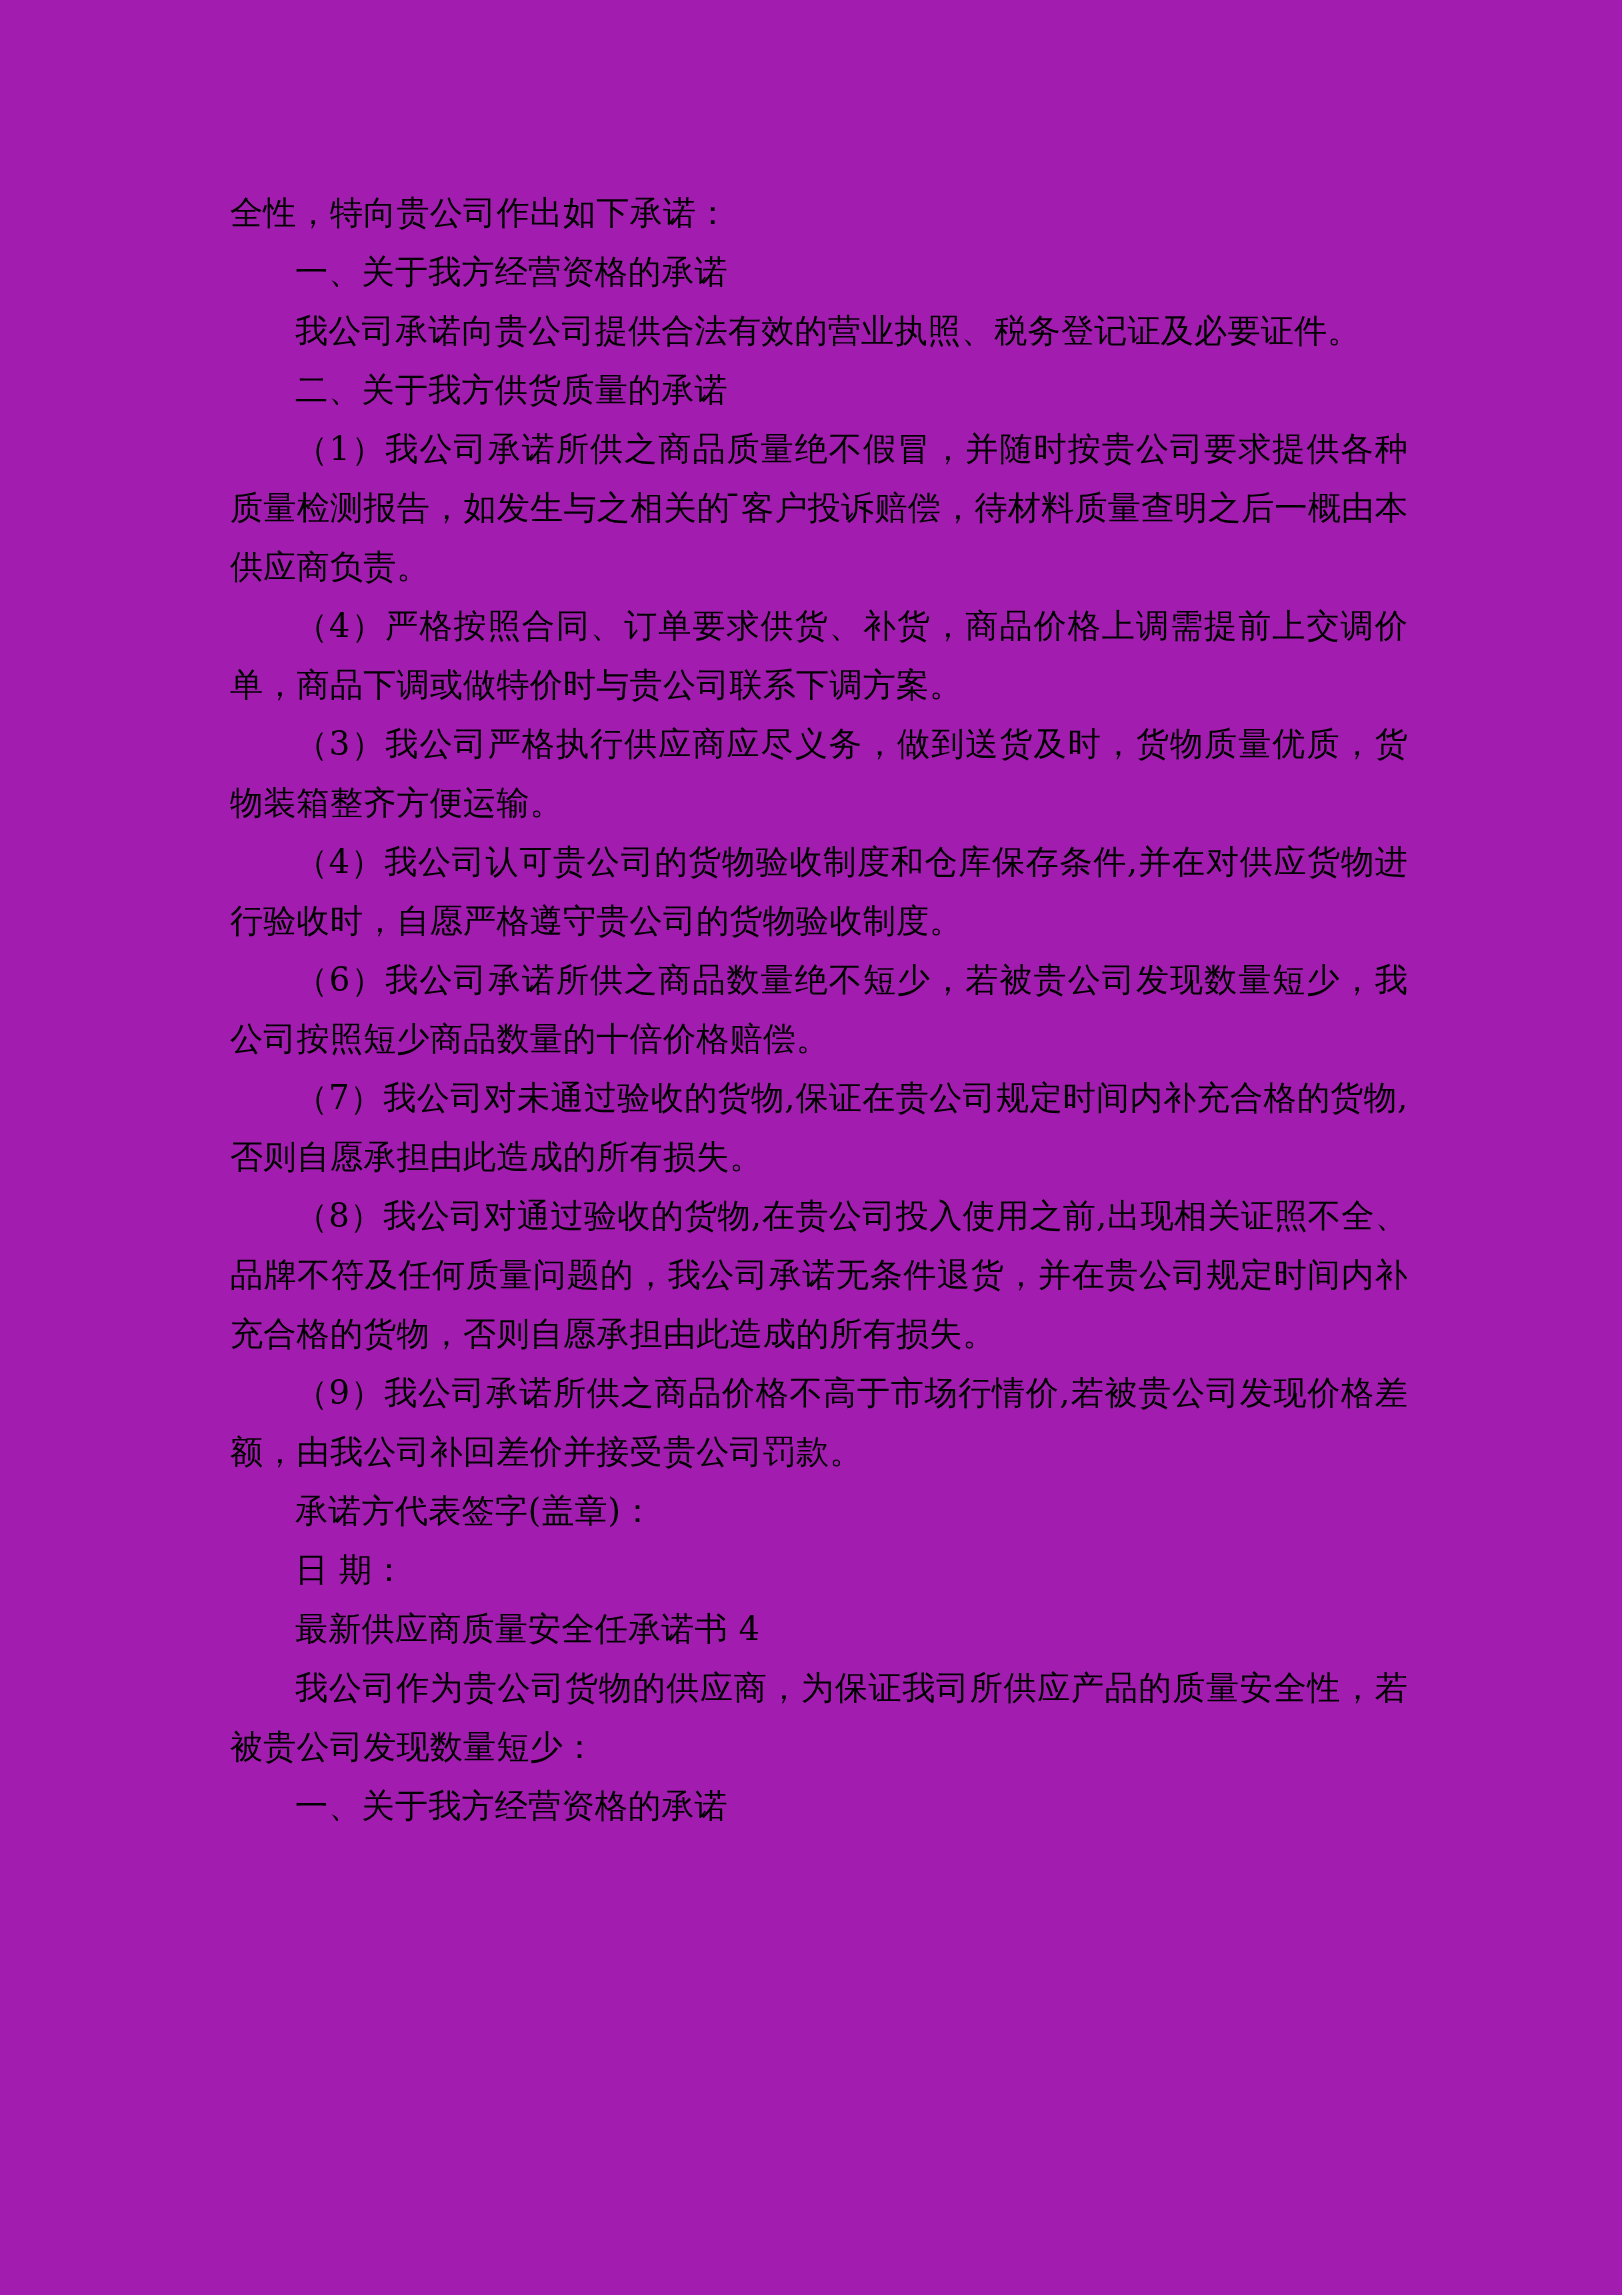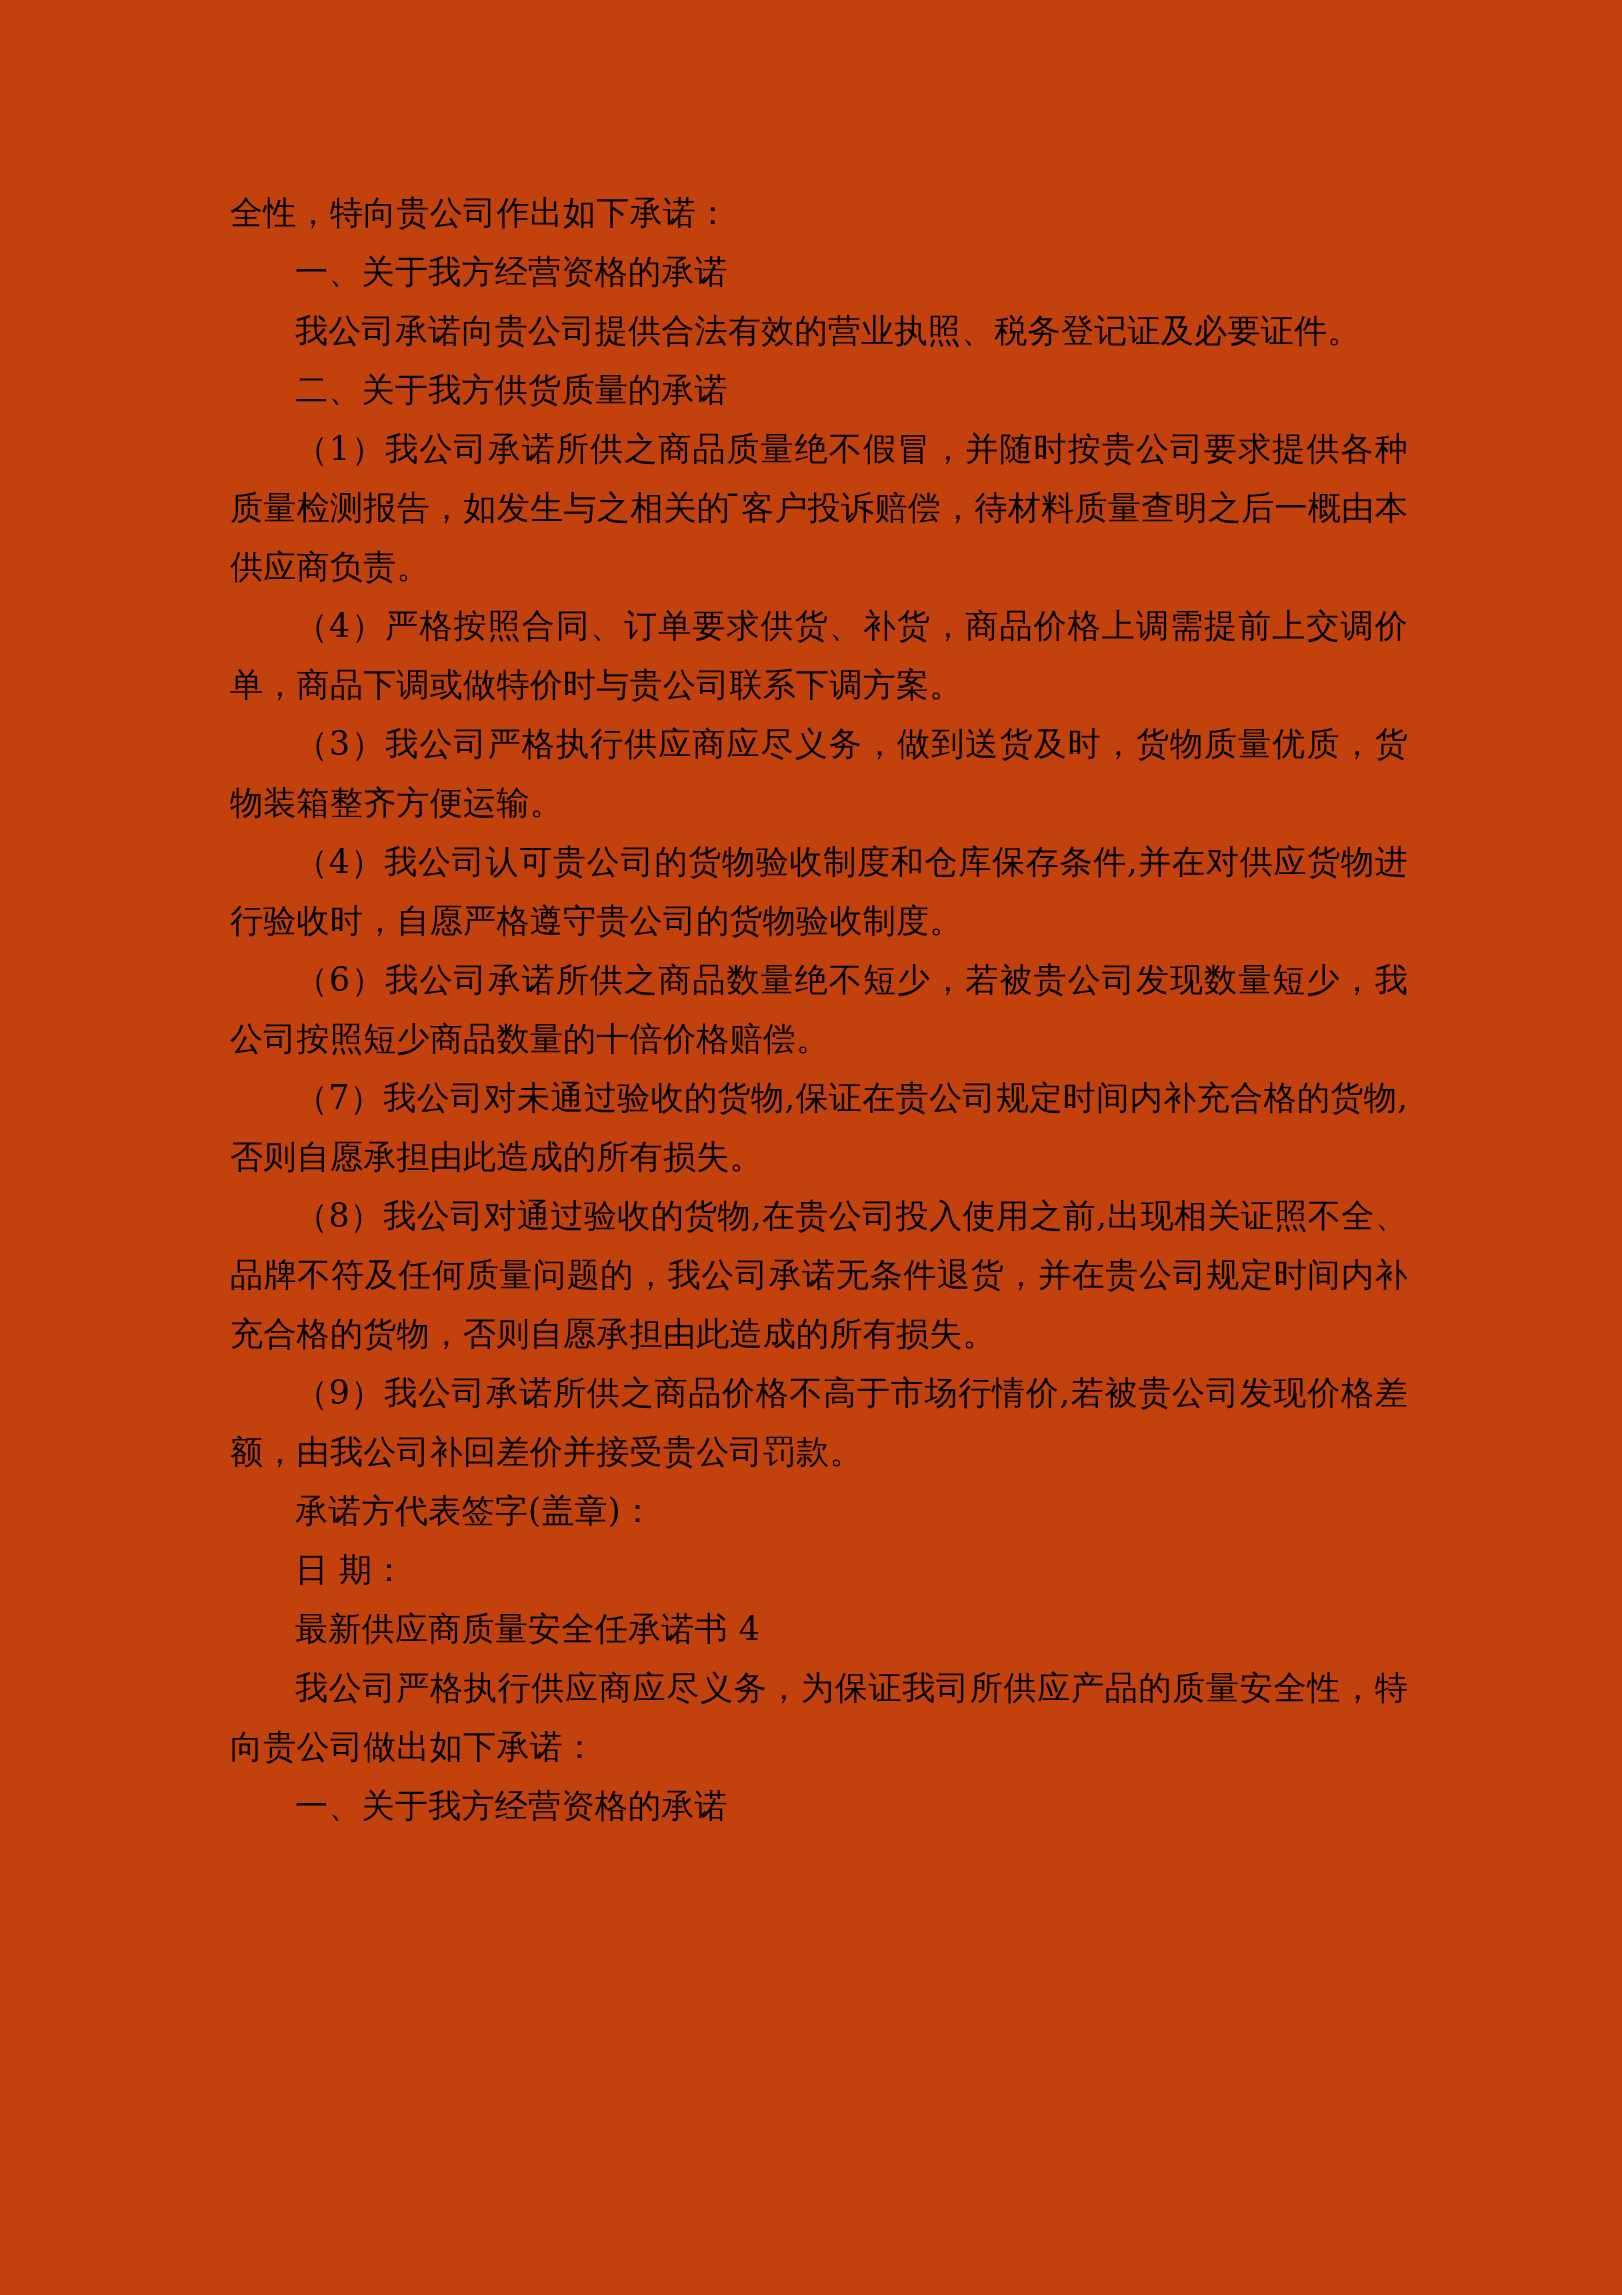--- a/index.html
+++ b/index.html
@@ -14,21 +14,21 @@
     color: #000000;
     position: relative;
     overflow: hidden;
   }
   .page {
     position: absolute;
     left: 0;
     top: 0;
     width: 1623px;
     height: 2295px;
-    background: #c2410c;
+    background: #a21caf;
   }
   .content {
     position: absolute;
     left: 230px;
     top: 183px;
     width: 1178px;
   }
   .para {
     font-size: 33px;
     line-height: 59px;
@@ -60,18 +60,18 @@
     <p class="para indent">（4）严格按照合同、订单要求供货、补货，商品价格上调需提前上交调价单，商品下调或做特价时与贵公司联系下调方案。</p>
     <p class="para indent">（3）我公司严格执行供应商应尽义务，做到送货及时，货物质量优质，货物装箱整齐方便运输。</p>
     <p class="para indent">（4）我公司认可贵公司的货物验收制度和仓库保存条件,并在对供应货物进行验收时，自愿严格遵守贵公司的货物验收制度。</p>
     <p class="para indent">（6）我公司承诺所供之商品数量绝不短少，若被贵公司发现数量短少，我公司按照短少商品数量的十倍价格赔偿。</p>
     <p class="para indent">（7）我公司对未通过验收的货物,保证在贵公司规定时间内补充合格的货物,否则自愿承担由此造成的所有损失。</p>
     <p class="para indent">（8）我公司对通过验收的货物,在贵公司投入使用之前,出现相关证照不全、品牌不符及任何质量问题的，我公司承诺无条件退货，并在贵公司规定时间内补充合格的货物，否则自愿承担由此造成的所有损失。</p>
     <p class="para indent">（9）我公司承诺所供之商品价格不高于市场行情价,若被贵公司发现价格差额，由我公司补回差价并接受贵公司罚款。</p>
     <p class="para indent">承诺方代表签字(盖章)：</p>
     <p class="para indent">日 期：</p>
     <p class="para indent">最新供应商质量安全任承诺书 4</p>
-    <p class="para indent">我公司严格执行供应商应尽义务，为保证我司所供应产品的质量安全性，特向贵公司做出如下承诺：</p>
+    <p class="para indent">我公司作为贵公司货物的供应商，为保证我司所供应产品的质量安全性，若被贵公司发现数量短少：</p>
     <p class="para indent">一、关于我方经营资格的承诺</p>
 
   </div>
 </div>
 
 
 </body></html>

